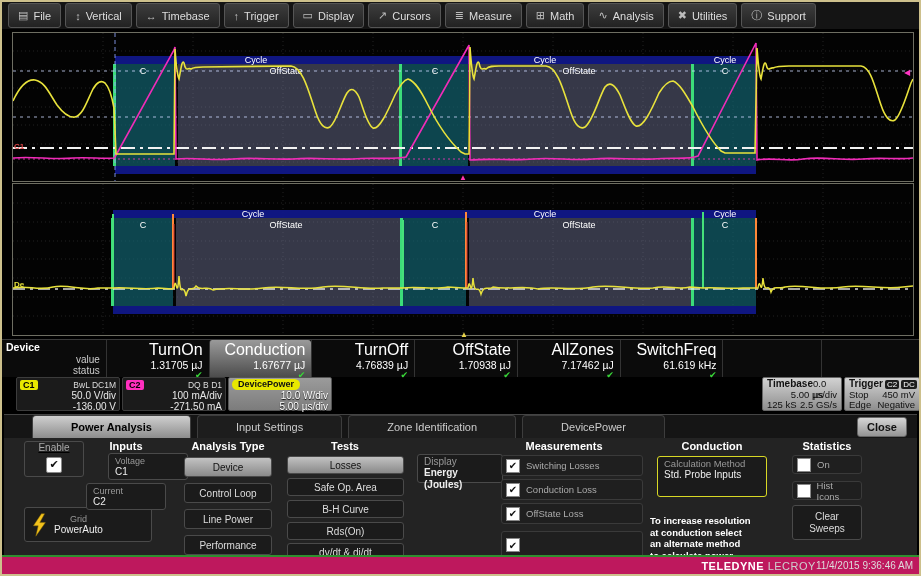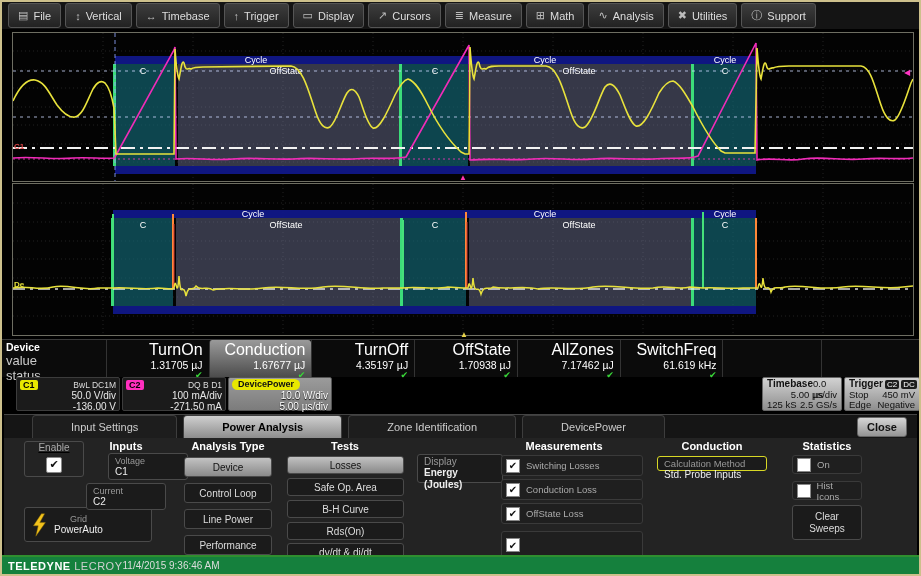--- a/index.html
+++ b/index.html
@@ -27,21 +27,21 @@
   
   .mtable{position:absolute;left:0;right:0;top:337px;height:37px;background:#0b0b0b;border-top:1px solid #3a3a3a;display:flex;}
   .mcol{height:100%;box-sizing:border-box;border-left:1px solid #333;display:flex;flex-direction:column;justify-content:space-between;padding:1px 6px 1px 2px;}
   .mcol.sel{background:linear-gradient(#9a9a9a,#4c4c4c);border-radius:3px 3px 0 0;}
   .mcol .mname{font-size:16px;color:#fff;text-align:right;}
   .mcol .mval{font-size:10.5px;color:#fff;text-align:right;}
   .mcol .mstat{font-size:9px;color:#39d839;text-align:right;line-height:9px;}
   .mlabelcol{width:104px;border-left:none;padding-left:4px;}
   .mlabelcol div{text-align:left;}
   .mlabelcol .t1{font-size:10.5px;font-weight:bold;color:#fff;}
-  .mlabelcol .t2{font-size:13px;color:#ccc;}
+  .mlabelcol .t2{font-size:10px;color:#ccc;text-align:right;}
   
   .descr{position:absolute;top:375px;height:34px;box-sizing:border-box;font-size:10px;}
   .chbox{width:104px;background:#1b1b1b;border:1px solid #3c3c3c;border-radius:2px;color:#e8e8e8;padding:1px 3px;}
   .chbox .r1{display:flex;justify-content:space-between;align-items:center;height:11px;}
   .chbox .flags{font-size:8.5px;color:#ddd;}
   .chbox .rv{text-align:right;font-size:10px;line-height:11px;}
   .tagc{font-size:9px;font-weight:bold;color:#000;padding:0 3px;border-radius:2px;line-height:10px;}
   .dp-box{background:linear-gradient(180deg,#9b9b9b,#7c7c7c);border:1px solid #555;color:#fff;}
   .dp-box .rv{text-shadow:0 1px 1px #000;}
   .dp-tag{background:#e8e800;border-radius:7px;padding:0 6px;font-size:9px;font-weight:bold;color:#111;line-height:11px;}
@@ -61,22 +61,22 @@
   .dbtn{position:absolute;background:#1b1b1b;border:1px solid #4a4a4a;border-radius:3px;color:#ddd;
         display:flex;align-items:center;justify-content:center;font-size:10px;box-sizing:border-box;}
   .dbtn.sel{background:linear-gradient(#c2c2c2,#8a8a8a);color:#111;}
   .fieldbtn{position:absolute;background:#1b1b1b;border:1px solid #4a4a4a;border-radius:3px;box-sizing:border-box;padding:2px 6px;}
   .fieldbtn .lab{color:#999;font-size:9px;line-height:10px;}
   .fieldbtn .val{color:#eee;font-size:10px;line-height:12px;}
   .cb{background:#fff;border:1px solid #888;display:inline-flex;align-items:center;justify-content:center;color:#111;}
   .chk-row{position:absolute;background:#1f1f1f;border:1px solid #3a3a3a;border-radius:3px;display:flex;align-items:center;gap:6px;padding:0 4px;box-sizing:border-box;color:#aaa;font-size:9.5px;}
   .note{position:absolute;color:#fff;font-weight:bold;font-size:9.5px;line-height:11.5px;}
   
-  .statusbar{position:absolute;left:0;right:0;bottom:0;height:17px;background:#15803d;border-top:2px solid #2f8f2f;
-             display:flex;align-items:center;justify-content:flex-start;padding:0 6px;}
+  .statusbar{position:absolute;left:0;right:0;bottom:0;height:17px;background:#be185d;border-top:2px solid #2f8f2f;
+             display:flex;align-items:center;justify-content:flex-end;padding:0 6px;}
   .brand{color:#fff;font-size:11px;letter-spacing:0.5px;}
   .brand b{font-weight:bold;}
   .brand span.light{color:#cfcfcf;font-weight:normal;}
   .datetime{color:#ddd;font-size:10px;}
 </style>
 </head>
 <body>
 
 <div id="screen">
 
@@ -254,21 +254,21 @@
       <div class="mval">1.31705 µJ</div>
       <div class="mstat">✔</div>
     </div>
     <div class="mcol sel" style="width:103px;">
       <div class="mname">Conduction</div>
       <div class="mval">1.67677 µJ</div>
       <div class="mstat">✔</div>
     </div>
     <div class="mcol" style="width:103px;">
       <div class="mname">TurnOff</div>
-      <div class="mval">4.35197 µJ</div>
+      <div class="mval">4.76839 µJ</div>
       <div class="mstat">✔</div>
     </div>
     <div class="mcol" style="width:103px;">
       <div class="mname">OffState</div>
       <div class="mval">1.70938 µJ</div>
       <div class="mstat">✔</div>
     </div>
     <div class="mcol" style="width:103px;">
       <div class="mname">AllZones</div>
       <div class="mval">7.17462 µJ</div>
@@ -338,22 +338,22 @@
         <span>450 mV</span>
       </div>
     <div class="row">
         <span>Edge</span>
         <span>Negative</span>
       </div>
   </div>
 
   <div class="dialog">
     <div class="tabrow">
+      <div class="tab sel">Power Analysis</div>
       <div class="tab">Input Settings</div>
-      <div class="tab sel">Power Analysis</div>
       <div class="tab">Zone Identification</div>
       <div class="tab">DevicePower</div>
     </div>
     <div class="close-btn">Close</div>
 
     <div style="position:absolute;left:20px;top:26px;width:58px;height:34px;border:1px solid #4a4a4a;border-radius:3px;text-align:center;text-decoration:underline;">
       <div style="color:#aaa;font-size:10px;line-height:12px;">Enable</div>
       <span class="cb" style="width:14px;height:14px;font-size:11px;border-radius:2px;">✔</span>
     </div>
 
@@ -406,23 +406,29 @@
     </div>
     <div class="chk-row" style="left:497px;top:88px;width:142px;height:21px;">
       <span class="cb" style="width:12px;height:12px;font-size:10px;">✔</span>
       <span>OffState Loss</span>
     </div>
     <div class="chk-row" style="left:497px;top:116px;width:142px;height:28px;">
       <span class="cb" style="width:12px;height:12px;font-size:10px;">✔</span>
     </div>
 
     <div class="sec-h" style="left:648px;top:25px;width:120px;">Conduction</div>
-    <div class="fieldbtn" style="left:653px;top:41px;width:110px;height:15px;border:1px solid #d8d825;">
+    <div class="fieldbtn" style="left:653px;top:41px;width:110px;height:41px;border:1px solid #d8d825;">
       <div class="lab" style="font-size:9.5px;">Calculation Method</div>
       <div class="val">Std. Probe Inputs</div>
+    </div>
+    <div class="note" style="left:646px;top:100px;width:125px;">
+      <div>To increase resolution</div>
+      <div>at conduction select</div>
+      <div>an alternate method</div>
+      <div>to calculate power</div>
     </div>
 
     <div class="sec-h" style="left:768px;top:25px;width:110px;">Statistics</div>
     <div class="chk-row" style="left:788px;top:40px;width:70px;height:19px;">
       <span class="cb" style="width:12px;height:12px;"></span>
       <span>On</span>
     </div>
     <div class="chk-row" style="left:788px;top:66px;width:70px;height:19px;">
       <span class="cb" style="width:12px;height:12px;"></span>
       <span>Hist Icons</span>

